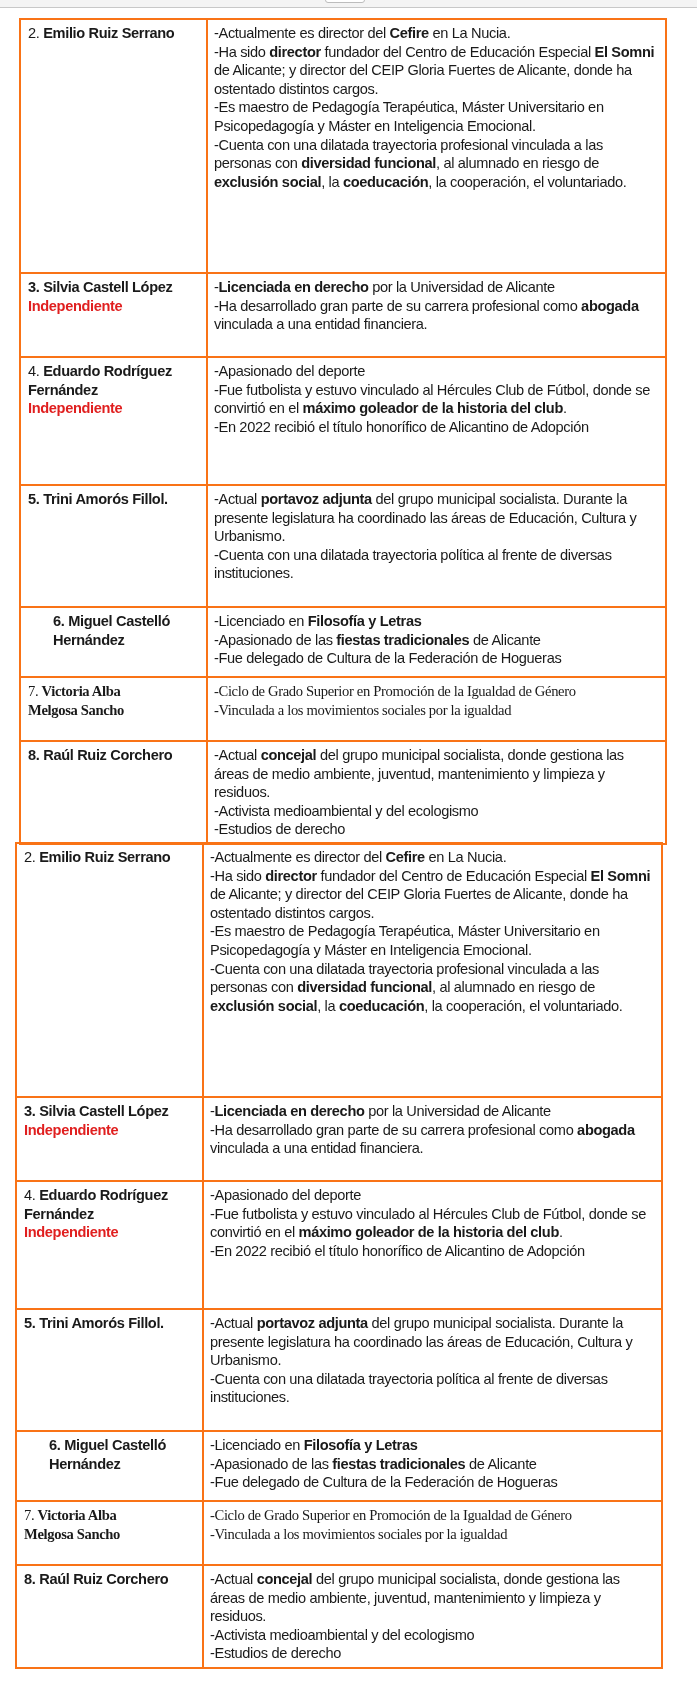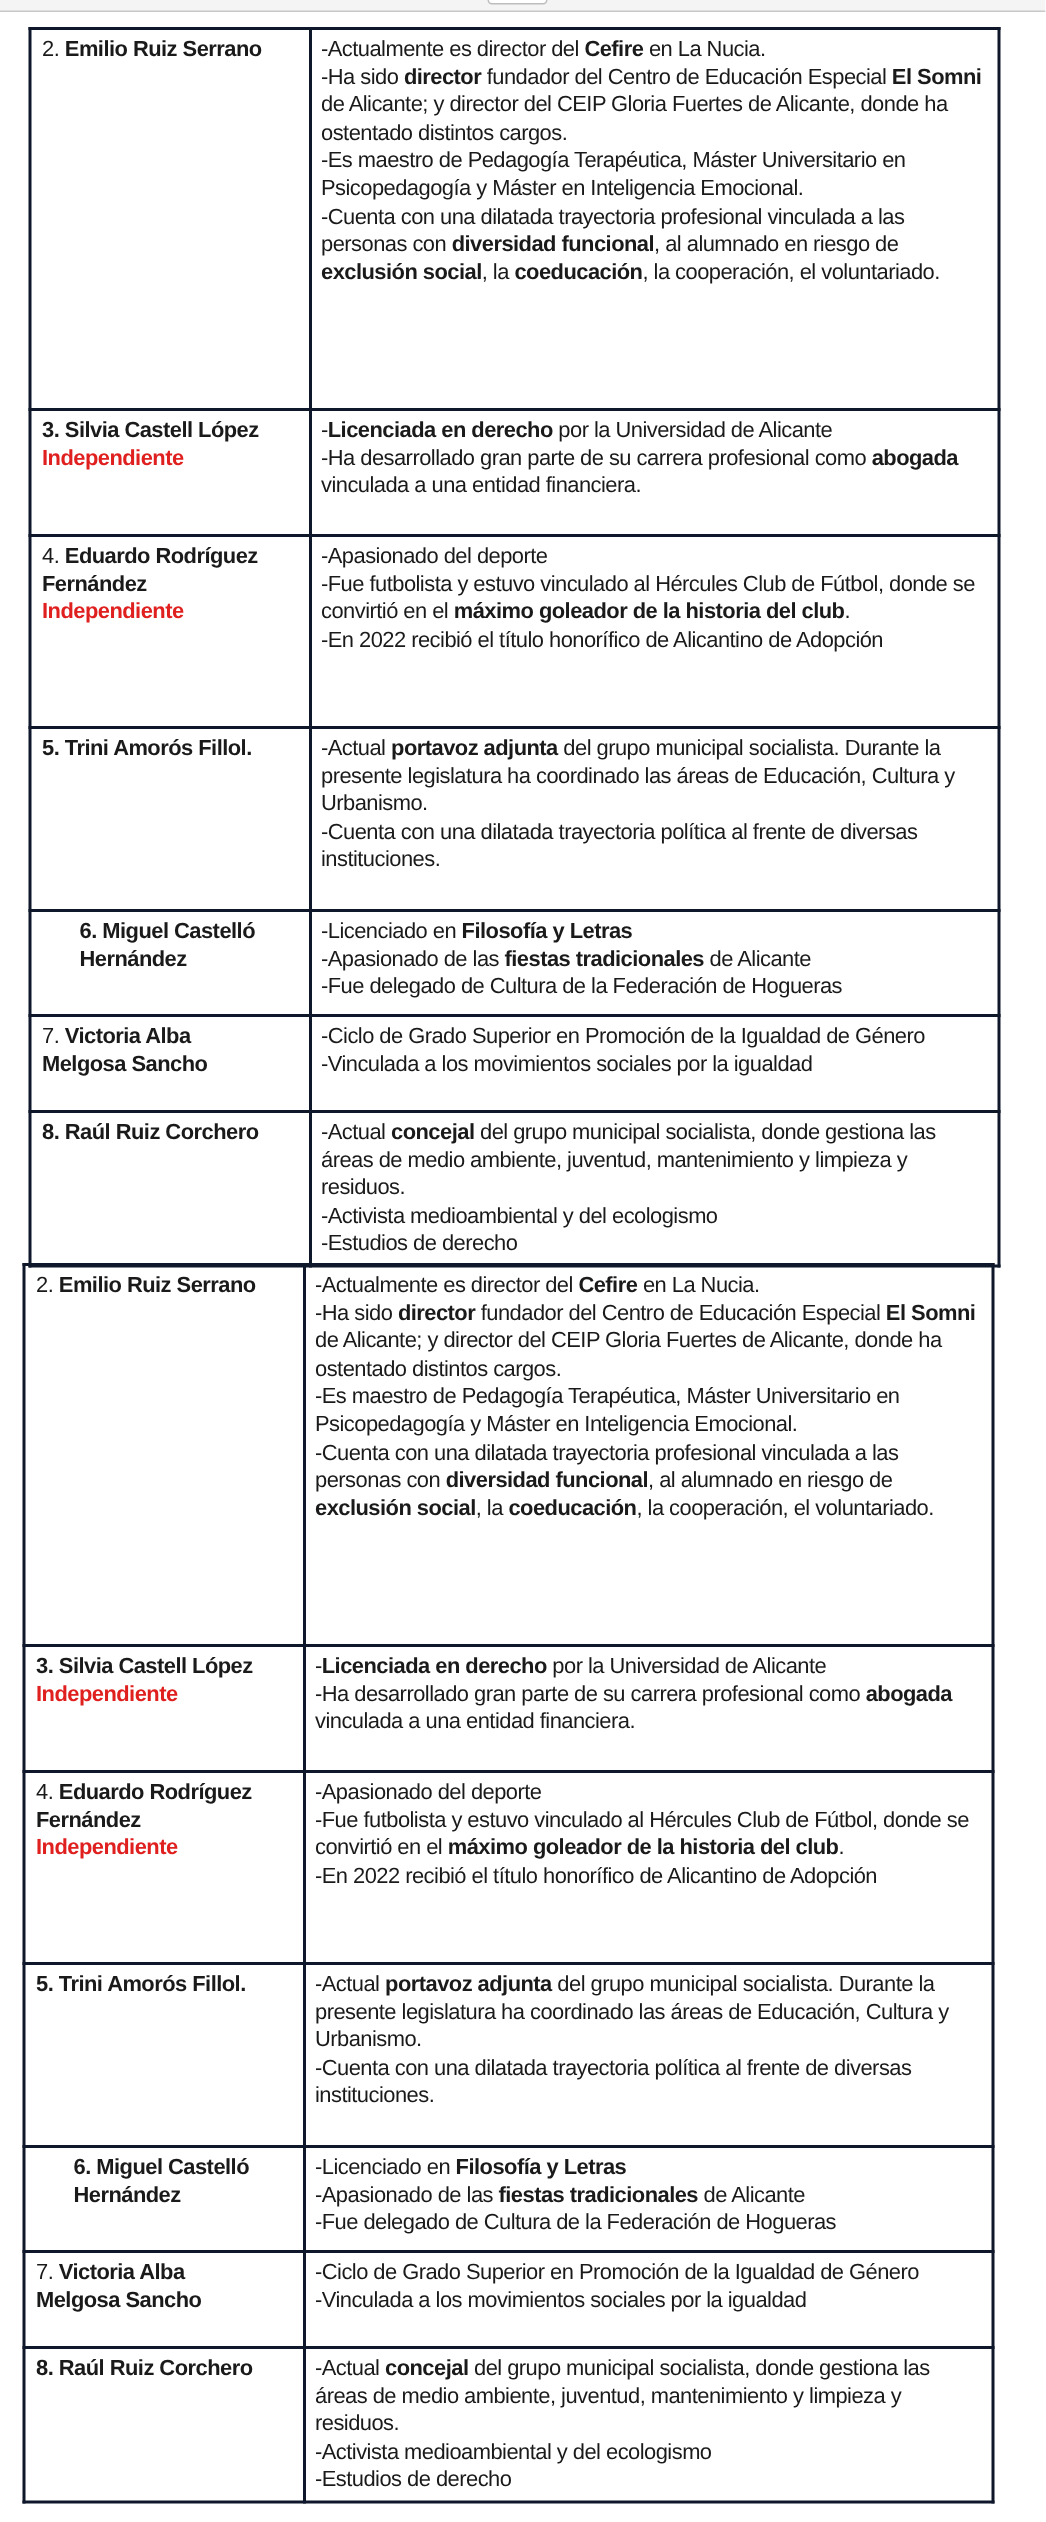--- a/index.html
+++ b/index.html
@@ -20,38 +20,38 @@
       border-collapse: collapse;
       table-layout: fixed;
       font-size: 14.6px;
       line-height: 18.6px;
       letter-spacing: -0.35px;
     }
     table.t1 { left: 19px; top: 18px; width: 648px; }
     table.t2 { left: 15px; top: 842px; width: 648px; }
 
     table.cand td {
-      border: 2px solid #0f172a;
+      border: 2px solid #f97316;
       vertical-align: top;
       padding: 4px 7px 4px 7px;
     }
     table.cand td.name { width: 187px; }
     table.cand td.desc { padding-left: 6px; }
 
     b { font-weight: bold; }
     .num-bold { font-weight: bold; }
     .party { color: #e01f1f; font-weight: bold; display: block; }
     .line { display: block; }
 
     tr.r2 td { height: 254px; }
     tr.r3 td { height: 84px; }
     tr.r4 td { height: 128px; }
     tr.r5 td { height: 122px; }
     tr.r6 td { height: 70px; padding-left: 32px; }
-    tr.r7 td { height: 64px; }
+    tr.r7 td { height: 64px; font-family: Liberation Serif, serif; }
     tr.r8 td { height: 97px; }
   </style>
 </head>
 <body>
 
 <div class="topbar">
   <div class="handle"></div>
 </div>
 
 <table class="cand t1">

